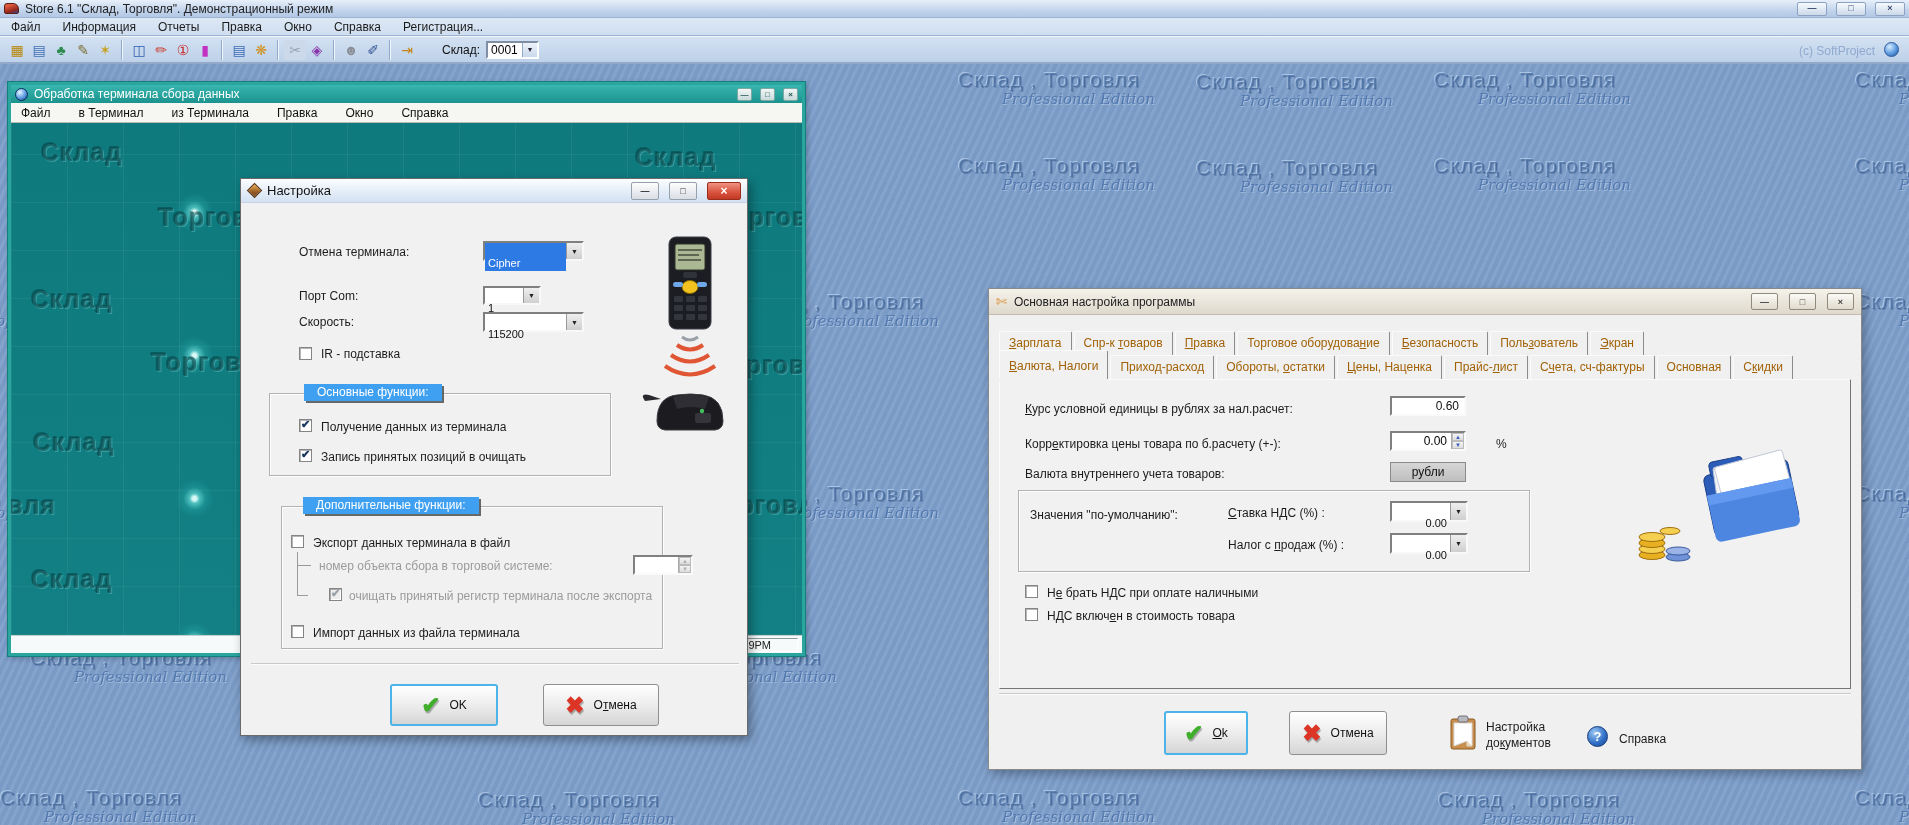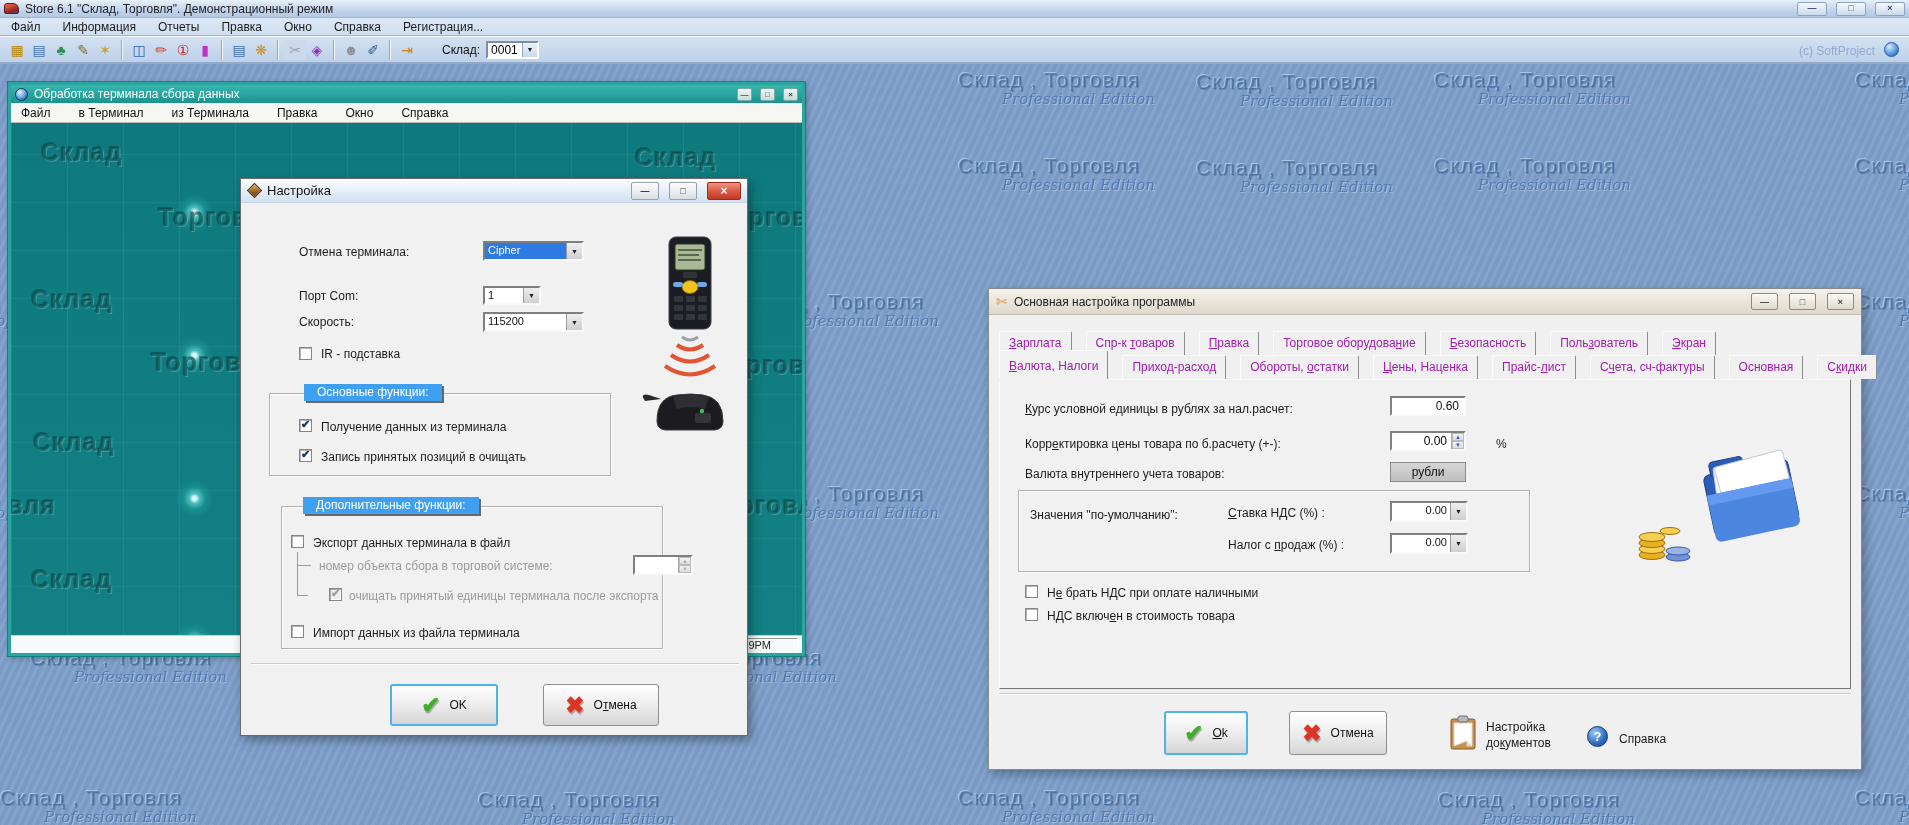--- a/index.html
+++ b/index.html
@@ -81,21 +81,21 @@
   #mdi-status { position:absolute; left:0; bottom:0; right:0; height:18px; background:#f7fafa;
     border-top:1px solid #c2cfcf; }
   #clock-box { position:absolute; right:4px; top:2px; width:76px; height:14px;
     border:1px solid; border-color:#8e9a9a #fff #fff #8e9a9a; font-size:11px; padding:0 4px; color:#222; }
 
   
   .lbl { position:absolute; white-space:nowrap; color:#1c1c1c; font-size:12px; }
   .gray { color:#9b9b9b !important; }
   .combo { position:absolute; display:flex; background:#fff;
     border:2px solid; border-color:#7f7f7f #f8f8f8 #f8f8f8 #7f7f7f; }
-  .combo .val { flex:1; font-size:11px; padding:1px 3px; white-space:nowrap; overflow:hidden; color:#111; }
+  .combo .val { flex:1; font-size:11px; padding:14px 3px; white-space:nowrap; overflow:hidden; color:#111; }
   .combo .dd { width:16px; background:linear-gradient(#efefef,#cfcfcf); border-left:1px solid #9a9a9a;
     display:flex; align-items:center; justify-content:center; font-size:7px; color:#222; }
   .combo.sel .val { background:#2e7ae5; color:#fff; }
   .cb { position:absolute; width:13px; height:13px; background:#fff;
     border:1px solid #858585; box-shadow:inset 1px 1px 0 rgba(90,90,90,.45), inset -1px -1px 0 #fff;
     display:flex; align-items:center; justify-content:center; font-size:11px; font-weight:bold; color:#17365e; }
   .cb.checked::after { content:"✔"; margin-top:-2px; }
   .cb.disabled { background:#ededed; color:#98a0a8; }
   .grp { position:absolute; border:1px solid #b2b2b2; box-shadow:inset 1px 1px 0 #fdfdfd, 1px 1px 0 #fdfdfd; }
   .funclabel { position:absolute; background:#3fa0f2; color:#fff; font-size:12px; padding:1px 13px 2px;
@@ -140,23 +140,23 @@
     border:1px solid #8a8a8a; box-shadow:3px 4px 10px rgba(0,0,0,.3); z-index:9; }
   #dlg2-title { height:26px; background:linear-gradient(180deg,#f5f2eb,#ded9cc);
     border-bottom:1px solid #c2bdae; display:flex; align-items:center; gap:7px; padding:0 7px;
     font-size:12px; color:#222; }
   .scissors-icon { font-size:13px; color:#d8821f; line-height:1; }
   .d2btn { width:27px; height:17px; margin-left:4px; display:flex; align-items:center; justify-content:center;
     background:linear-gradient(#fbfaf6,#dfdacd); border:1px solid #8f8a7c; border-radius:2px;
     font-size:9px; font-weight:bold; color:#444; }
   #tabs { position:absolute; left:10px; top:42px; right:12px; }
   .trow { display:flex; height:24px; align-items:flex-end; }
-  .tab { height:24px; padding:4px 9px 0; background:#f0f0f0; white-space:nowrap; font-size:12px; color:#a21caf;
+  .tab { height:24px; padding:4px 9px 0; background:#f0f0f0; white-space:nowrap; font-size:12px; color:#a16207;
     border:1px solid #8c8c8c; border-bottom:none; border-top-color:#fbfbfb; border-left-color:#fbfbfb;
-    border-radius:2px 2px 0 0; margin-right:14px; }
+    border-radius:2px 2px 0 0; margin-right:2px; }
   .tab.on { position:relative; height:29px; margin-top:-5px; padding-top:8px; z-index:6;
     background:#f1f1f1; box-shadow:0 3px 0 0 #f1f1f1; }
   #panel { position:absolute; left:10px; top:90px; width:852px; height:310px; background:#f1f1f1;
     border:1px solid; border-color:#fbfbfb #757575 #757575 #fbfbfb; }
   #dlg2 .btnrow-line { position:absolute; left:10px; top:404px; width:852px; height:2px;
     border-top:1px solid #c9c9c9; border-bottom:1px solid #fcfcfc; }
   .ubtn-gray { position:absolute; background:linear-gradient(#d6d6d6,#bfbfbf); border:1px solid #8a8a8a;
     font-size:12px; color:#111; display:flex; align-items:center; justify-content:center; }
   .help-icon { position:absolute; width:21px; height:21px; border-radius:50%;
     background:radial-gradient(circle at 35% 30%, #9cc8f5, #2d6cc4 60%, #174a92);
@@ -390,21 +390,21 @@
   <span class="treeline" style="left:56px;top:416px;width:11px;height:1px"></span>
   <span class="lbl gray" style="left:78px;top:380px">номер объекта сбора в торговой системе:</span>
   <span class="spinbox disabled" style="left:392px;top:376px;width:60px;height:20px">
     <span class="v"></span>
     <span class="arr">
         <span>▲</span>
         <span>▼</span>
       </span>
   </span>
   <span class="cb checked disabled" style="left:88px;top:409px"></span>
-  <span class="lbl gray" style="left:108px;top:410px">очищать принятый единицы терминала после экспорта</span>
+  <span class="lbl gray" style="left:108px;top:410px">очищать принятый регистр терминала после экспорта</span>
   <span class="cb" style="left:50px;top:446px"></span>
   <span class="lbl" style="left:72px;top:447px">Импорт данных из файла терминала</span>
 
   <div id="dlg1-sep"></div>
   <div class="btn focus" style="left:149px;top:505px;width:108px;height:42px">
     <span class="ico-check">✔</span>
     <span>OK</span>
   </div>
   <div class="btn" style="left:302px;top:505px;width:116px;height:42px">
     <span class="ico-x">✖</span>

